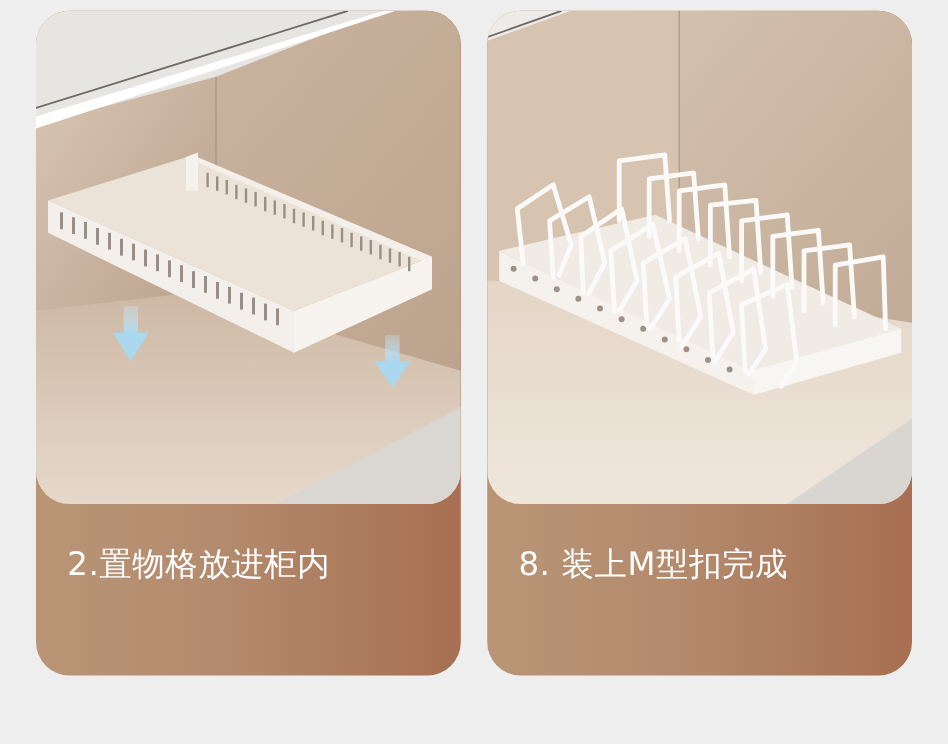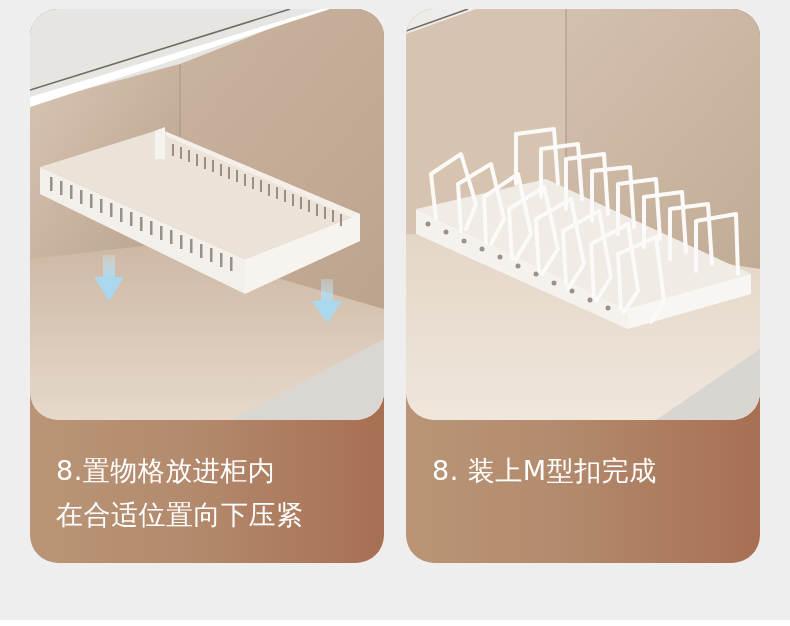--- a/index.html
+++ b/index.html
@@ -114,22 +114,21 @@
         <rect x="73" y="246" width="12" height="24" fill="url(#arrowG)"></rect>
         <polygon points="64,268 94,268 79,292" fill="#a9d8ef"></polygon>
       </g>
       <g>
         <rect x="291" y="270" width="12" height="24" fill="url(#arrowG)"></rect>
         <polygon points="282,292 312,292 297,314" fill="#a9d8ef"></polygon>
       </g>
     </svg>
   </div>
   <div class="caption">
-    <div>8.置物格放进柜内</div>
-    <div>在合适位置向下压紧</div>
+    <div>2.置物格放进柜内</div>
   </div>
 </div>
 
 <div class="card right">
   <div class="photo">
     <svg width="354" height="411" viewBox="0 0 354 411">
       <defs>
         <linearGradient id="w2" x1="0" y1="0" x2="1" y2="1">
           <stop offset="0" stop-color="#dac8b6"></stop>
             <stop offset="1" stop-color="#bca58f"></stop>

